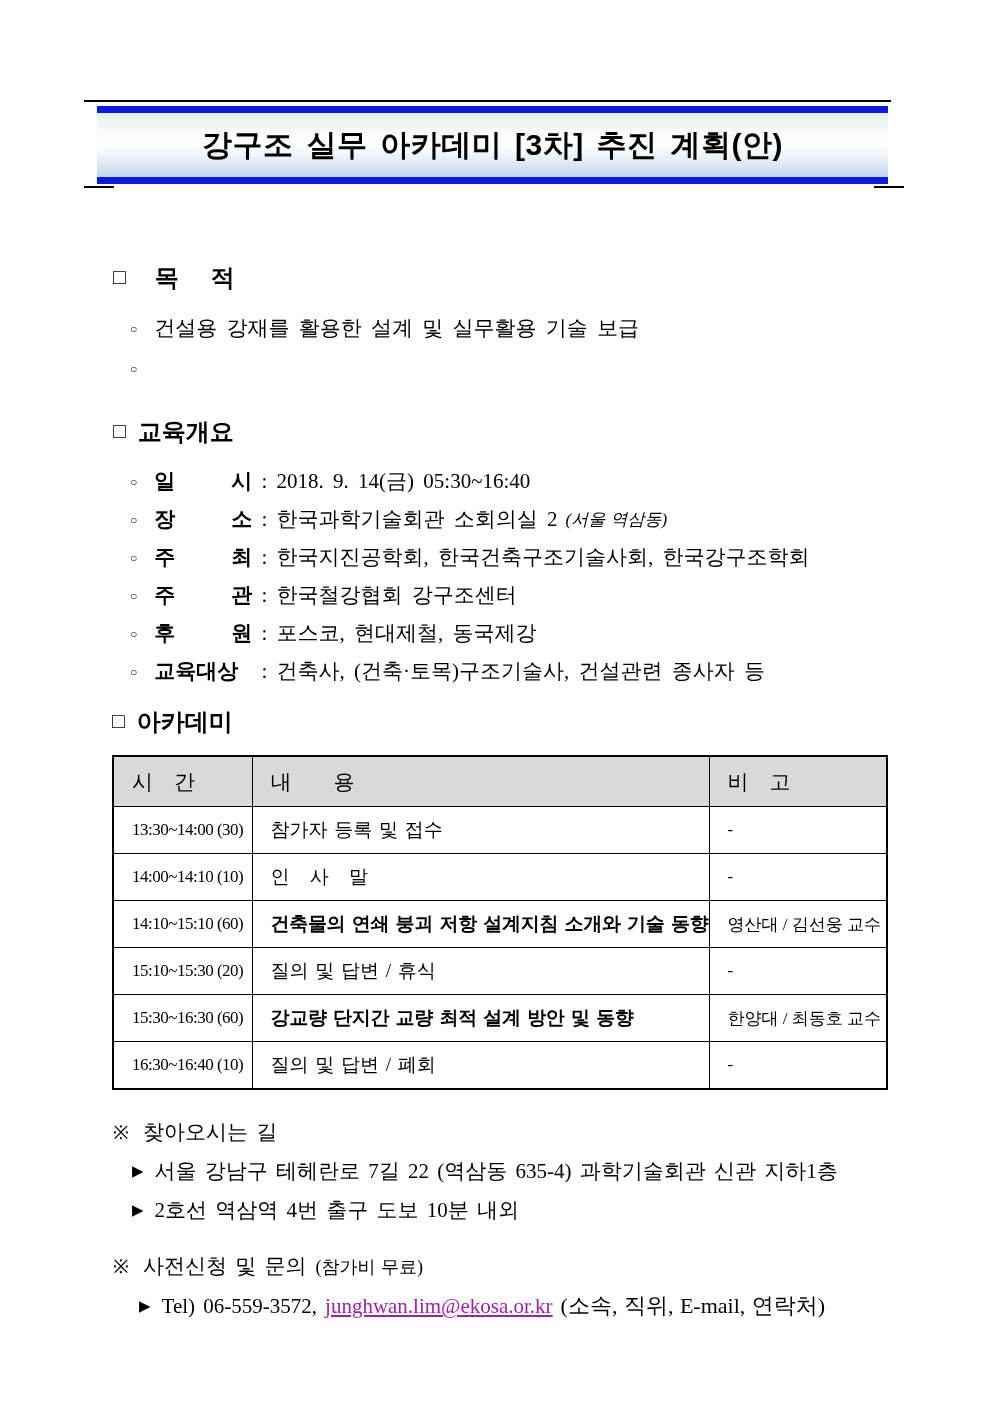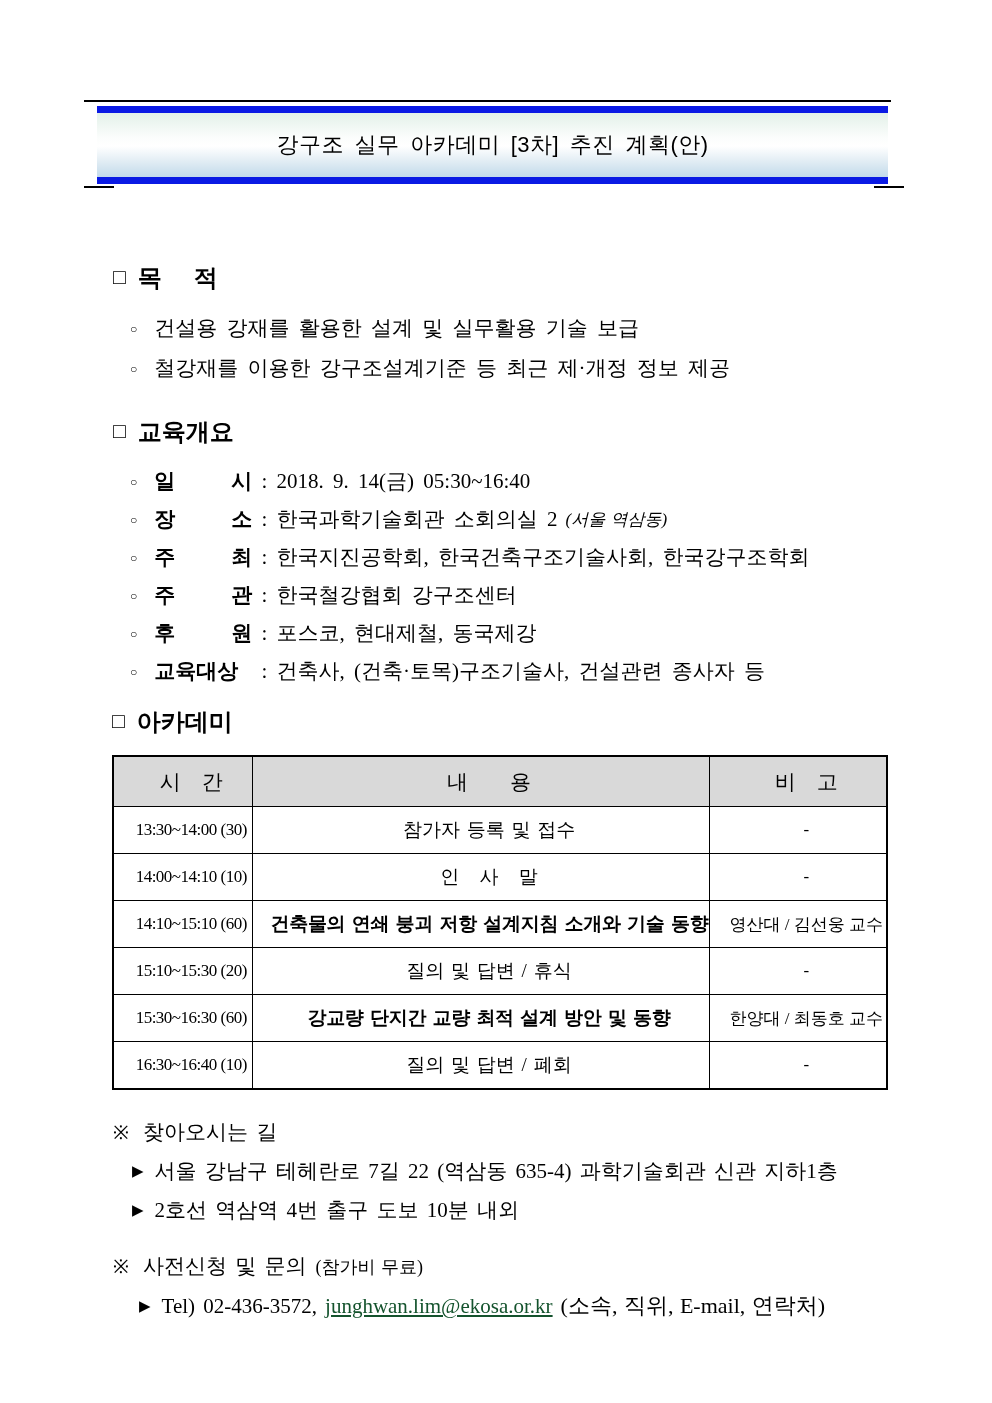--- a/index.html
+++ b/index.html
@@ -18,60 +18,60 @@
   .banner::before { 
     content:""; position:absolute; left:-13px; right:-3px; top:-13px; height:2px; background:#000;
   }
   .banner::after { 
     content:""; position:absolute; left:-13px; bottom:-11px; width:30px; height:2px; background:#000;
   }
   .banner .tick-right {
     position:absolute; right:-16px; bottom:-11px; width:30px; height:2px; background:#000;
   }
   .title {
-    font-family:"Liberation Sans", sans-serif; font-weight:normal; font-size:22px;
+    font-family:"Liberation Sans", sans-serif; font-weight:bold; font-size:30px;
     letter-spacing:0.5px; word-spacing:4px; white-space:nowrap;
   }
 
   
   .sec { position:absolute; left:113px; right:100px; }
   .h-row { display:flex; align-items:center; }
   .sq { font-size:21px; margin-right:12px; line-height:1; transform:translateY(-1px); }
   .h-label { font-family:"Liberation Sans", sans-serif; font-weight:bold; font-size:24px; }
-  .h-label.justify { display:inline-block; width:80px; text-align:justify; text-align-last:justify; }
+  .h-label.justify { display:inline-block; width:80px; text-align:justify; text-align-last:justify;margin-left:17px; }
 
   
   .items { margin-top:14px; }
   .li-row { display:flex; align-items:center; height:40px; padding-left:17px; font-size:21px; word-spacing:4px; }
   .o-row { height:38px; }
   .circ { font-size:12px; margin-right:17px; flex:none; transform:translateY(1px); }
   .o-label { flex:none; display:inline-block; width:98px; text-align:justify; text-align-last:justify; word-spacing:0;font-weight:bold; }
   .o-sep { white-space:pre; }
   .o-note { font-size:17px; margin-left:8px; word-spacing:1px;font-style:italic; }
 
   
   .sched-table { margin-top:17px; width:776px; border-collapse:collapse; table-layout:fixed; }
-  .sched-table th, .sched-table td { border:1.5px solid #000; text-align:center; vertical-align:middle;padding-left:18px; }
+  .sched-table th, .sched-table td { border:1.5px solid #000; text-align:left; vertical-align:middle;padding-left:18px; }
   .sched-table { border:2.5px solid #000; }
   .sched-table th {
     background:#d9d9d9; height:47px; font-size:21px; font-weight:normal; white-space:pre;
   }
   .col-time { width:139px; } .col-note { width:178px; }
   td.time { height:44px; font-size:17px; letter-spacing:-0.5px; }
   td.content { font-size:19px; white-space:pre; word-spacing:2px; }
   td.content.bold { font-weight:bold; letter-spacing:-0.3px; }
   td.note-cell { font-size:17px; }
 
   
   .lead-row { display:flex; align-items:baseline; font-size:21px; word-spacing:3px; }
   .refmark { font-size:19px; margin-right:14px; }
   .lead-note { font-size:18px; margin-left:9px; word-spacing:1px; }
   .arrow-row { display:flex; align-items:baseline; margin-top:11px; padding-left:19px; font-size:21px; word-spacing:3px; }
   .arrow { font-size:15px; margin-right:11px; flex:none; transform:translateY(-2px); }
-  .email-link { color:#14532d; text-decoration:underline; margin:0 8px 0 8px; word-spacing:0; cursor:pointer;text-align:center; }
+  .email-link { color:#a21caf; text-decoration:underline; margin:0 8px 0 8px; word-spacing:0; cursor:pointer;text-align:center; }
   .reg-suffix { font-size:22px; word-spacing:1px; }
 </style>
 </head>
 <body>
 
 <div class="page">
 
   <div class="banner">
     <span class="tick-right"></span>
     <span class="title">강구조 실무 아카데미 [3차] 추진 계획(안)</span>
@@ -82,21 +82,20 @@
       <span class="sq">□</span>
       <span class="h-label justify">목 적</span>
     </div>
     <div class="items" id="purpose-items">
         <div class="li-row">
           <span class="circ">○</span>
           <span>건설용 강재를 활용한 설계 및 실무활용 기술 보급</span>
         </div>
         <div class="li-row">
           <span class="circ">○</span>
-          <span>철강재를 이용한 강구조설계기준 등 최근 제·개정 정보 제공</span>
         </div>
       </div>
   </div>
 
   <div class="sec" style="top:416px;">
     <div class="h-row">
       <span class="sq">□</span>
       <span class="h-label">교육개요</span>
     </div>
     <div class="items" id="overview-items">
@@ -211,19 +210,19 @@
   </div>
 
   <div class="sec" style="top:1252px;">
     <div class="lead-row">
       <span class="refmark">※</span>
       <span>사전신청 및 문의</span>
       <span class="lead-note">(참가비 무료)</span>
     </div>
     <div class="arrow-row" style="padding-left:26px;">
       <span class="arrow">▶</span>
-      <span>Tel) 02-436-3572,</span>
+      <span>Tel) 06-559-3572,</span>
       <a class="email-link">junghwan.lim@ekosa.or.kr</a>
       <span class="reg-suffix">(소속, 직위, E-mail, 연락처)</span>
     </div>
   </div>
 
 </div>
 
 </body></html>

